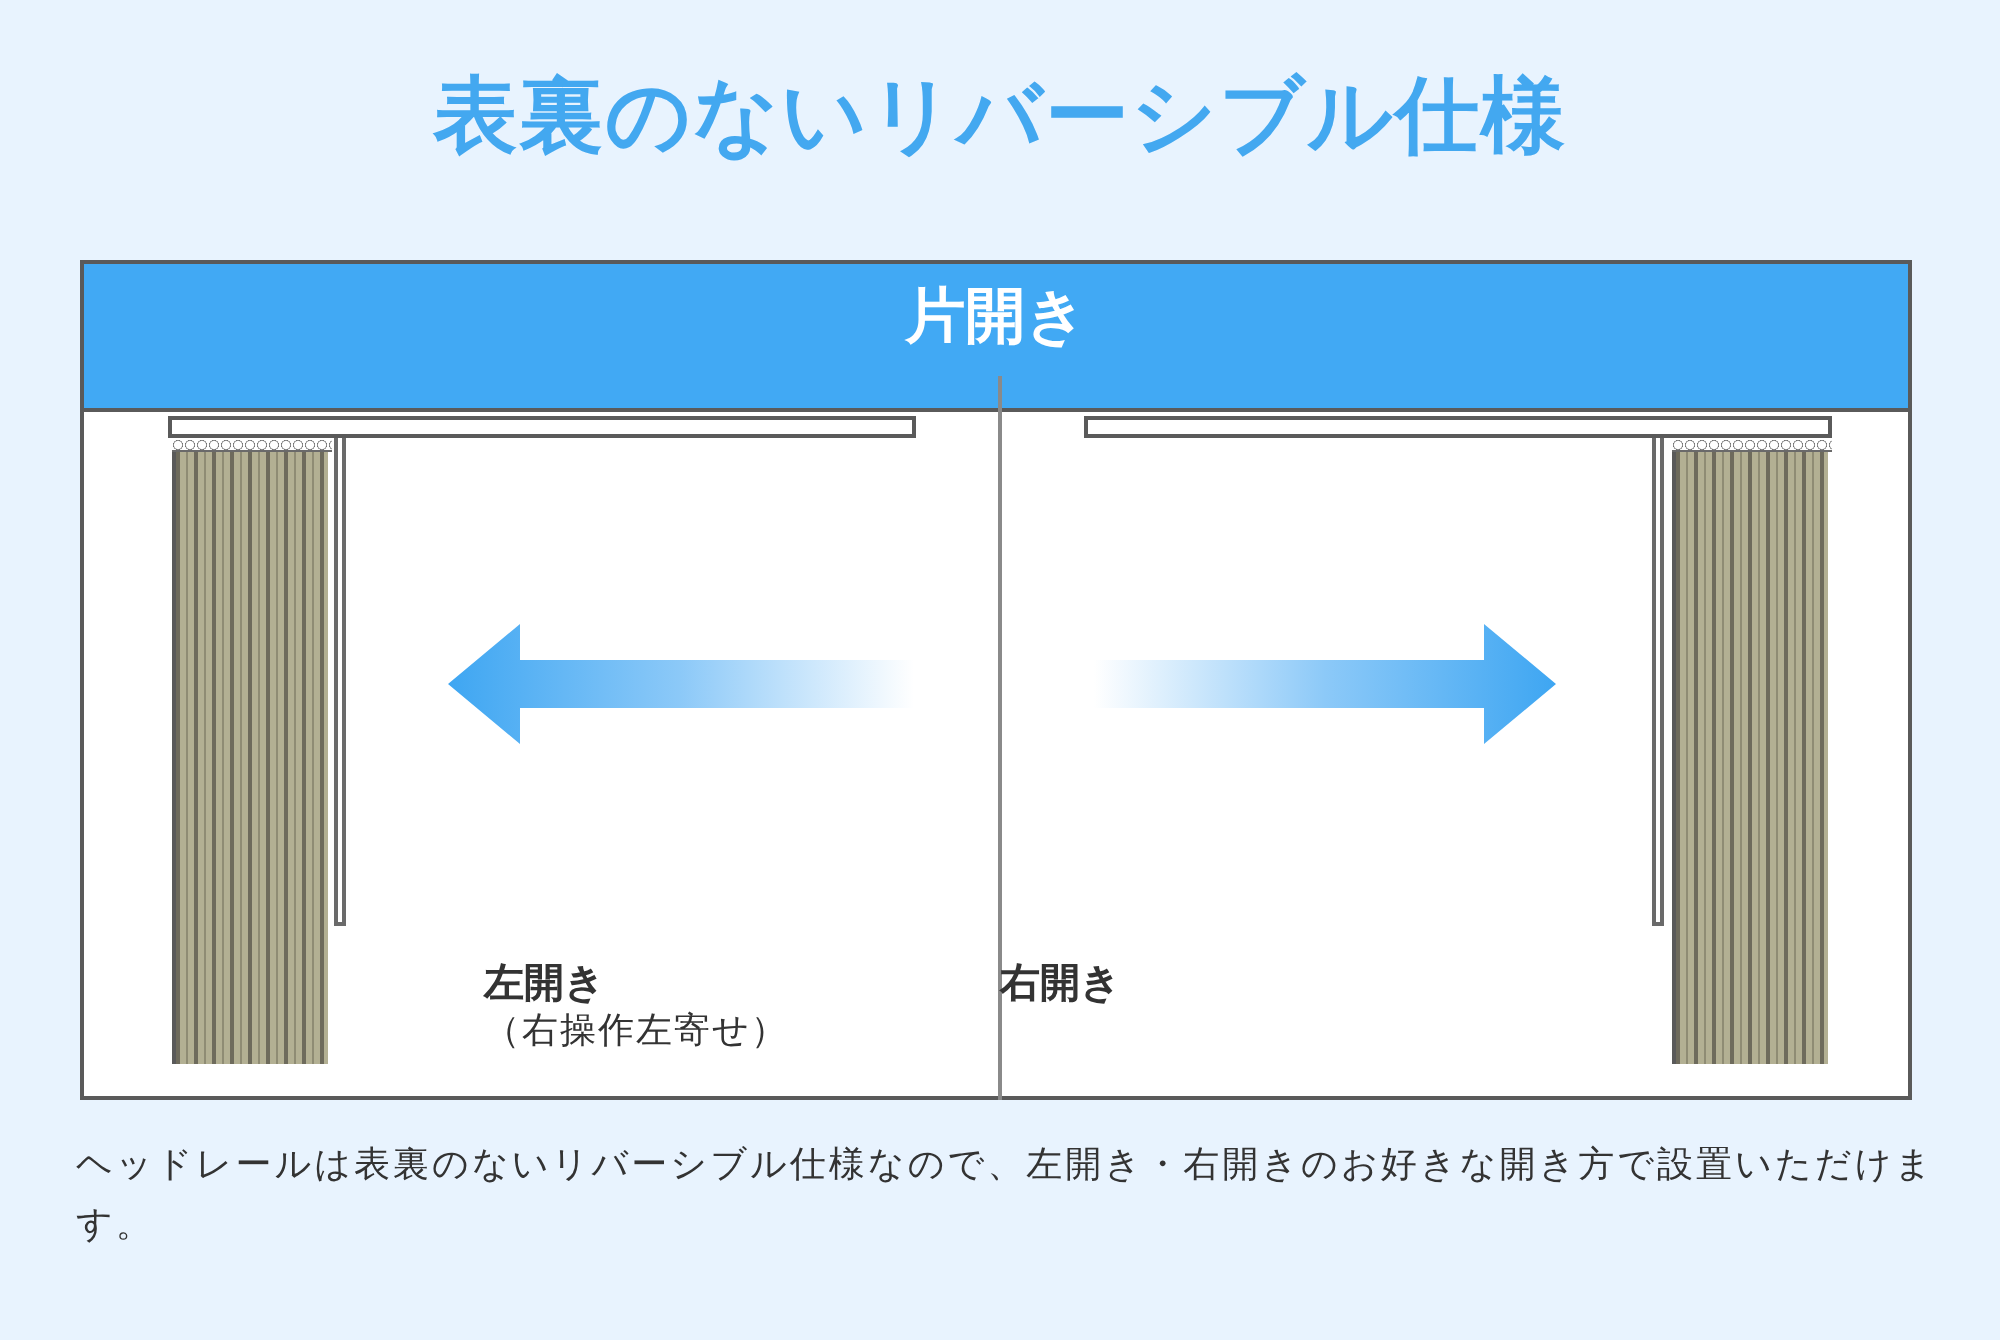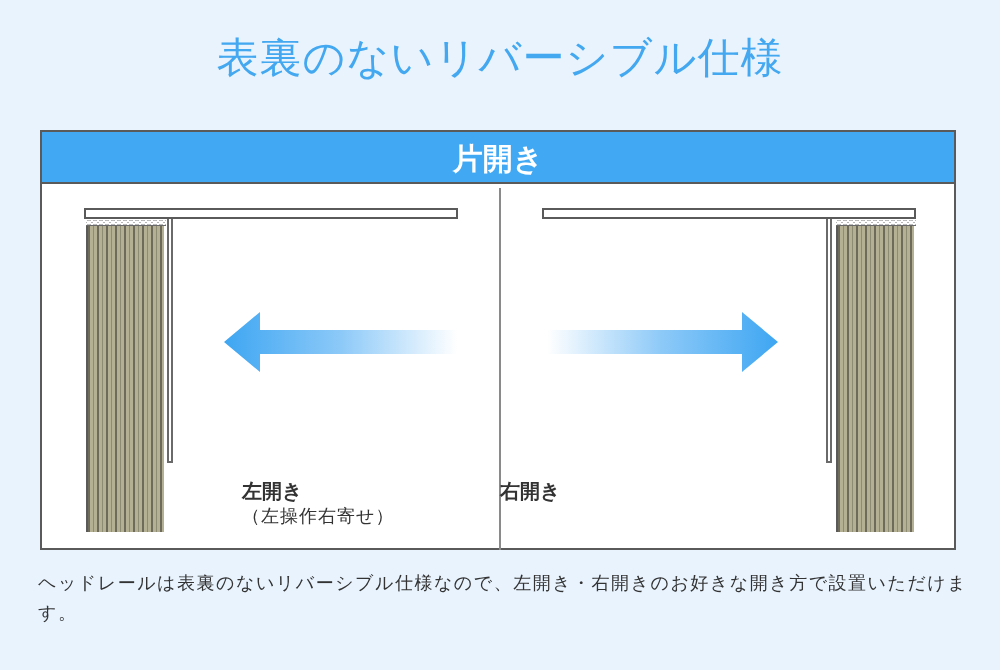--- a/index.html
+++ b/index.html
@@ -2,28 +2,28 @@
 <html><head>
 <meta charset="utf-8">
 <style>
   html, body { margin:0; padding:0; }
   body {
     width:1000px; height:670px; background:#e8f3fe; position:relative; overflow:hidden;
     font-family:"DejaVu Sans", "Liberation Sans", sans-serif;
   }
   .title {
     position:absolute; left:0; top:30px; width:1000px; text-align:center;
-    font-size:42px; font-weight:normal; color:#43a8f0; letter-spacing:1px;
+    font-size:42px; font-weight:bold; color:#43a8f0; letter-spacing:1px;
   }
   .panel {
     position:absolute; left:40px; top:130px; width:916px; height:420px;
     border:2px solid #5a5a5a; background:#ffffff; box-sizing:border-box;
   }
   .panel-header {
-    position:absolute; left:0; top:0; width:100%; height:52px; background:#41a9f4;
+    position:absolute; left:0; top:0; width:100%; height:74px; background:#41a9f4;
     border-bottom:2px solid #5a5a5a; box-sizing:border-box;
     color:#fff; font-size:30px; font-weight:bold; text-align:center; line-height:54px;
   }
   .divider { position:absolute; left:457px; top:56px; width:2px; height:362px; background:#8a8a8a; }
   .rail {
     position:absolute; height:11px; background:#fff; border:2px solid #5a5a5a; box-sizing:border-box;
   }
   .pole {
     position:absolute; width:6px; border:2px solid #6a6a6a; border-top:none; background:#fff; box-sizing:border-box;
   }
@@ -71,21 +71,21 @@
         <linearGradient id="gl" x1="0" y1="0" x2="1" y2="0">
           <stop offset="0" stop-color="#3ea6f2"></stop>
           <stop offset="0.5" stop-color="#8cc9f8"></stop>
           <stop offset="1" stop-color="#ffffff"></stop>
         </linearGradient>
       </defs>
       <polygon points="2,32 38,2 38,20 235,20 235,44 38,44 38,62" fill="url(#gl)"></polygon>
     </svg>
     <div class="label" style="left:200px; top:346px;">
       <div class="main">左開き</div>
-      <div class="sub">（左操作右寄せ）</div>
+      <div class="sub">（右操作左寄せ）</div>
     </div>
   </div>
 
   <div>
     <div class="rail" style="left:500px; top:76px; width:374px;"></div>
     <div class="hooks" style="left:794px; top:87px; width:80px;"></div>
     <div class="curtain" style="left:794px; top:94px; width:78px; height:306px;"></div>
     <div class="pole" style="left:784px; top:87px; height:244px;"></div>
     <svg class="arrow" style="left:500px; top:178px;" width="240" height="64" viewBox="0 0 240 64">
       <defs>

